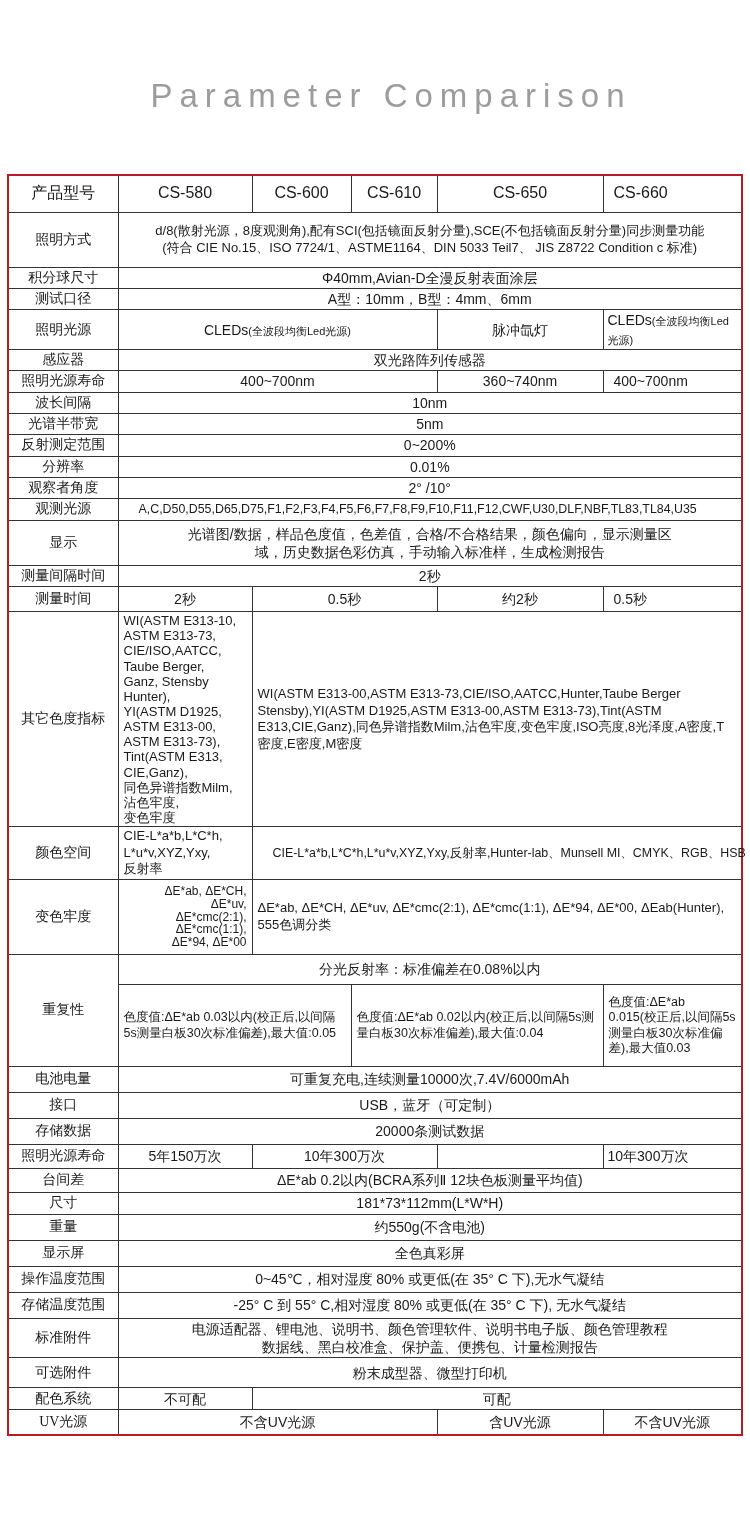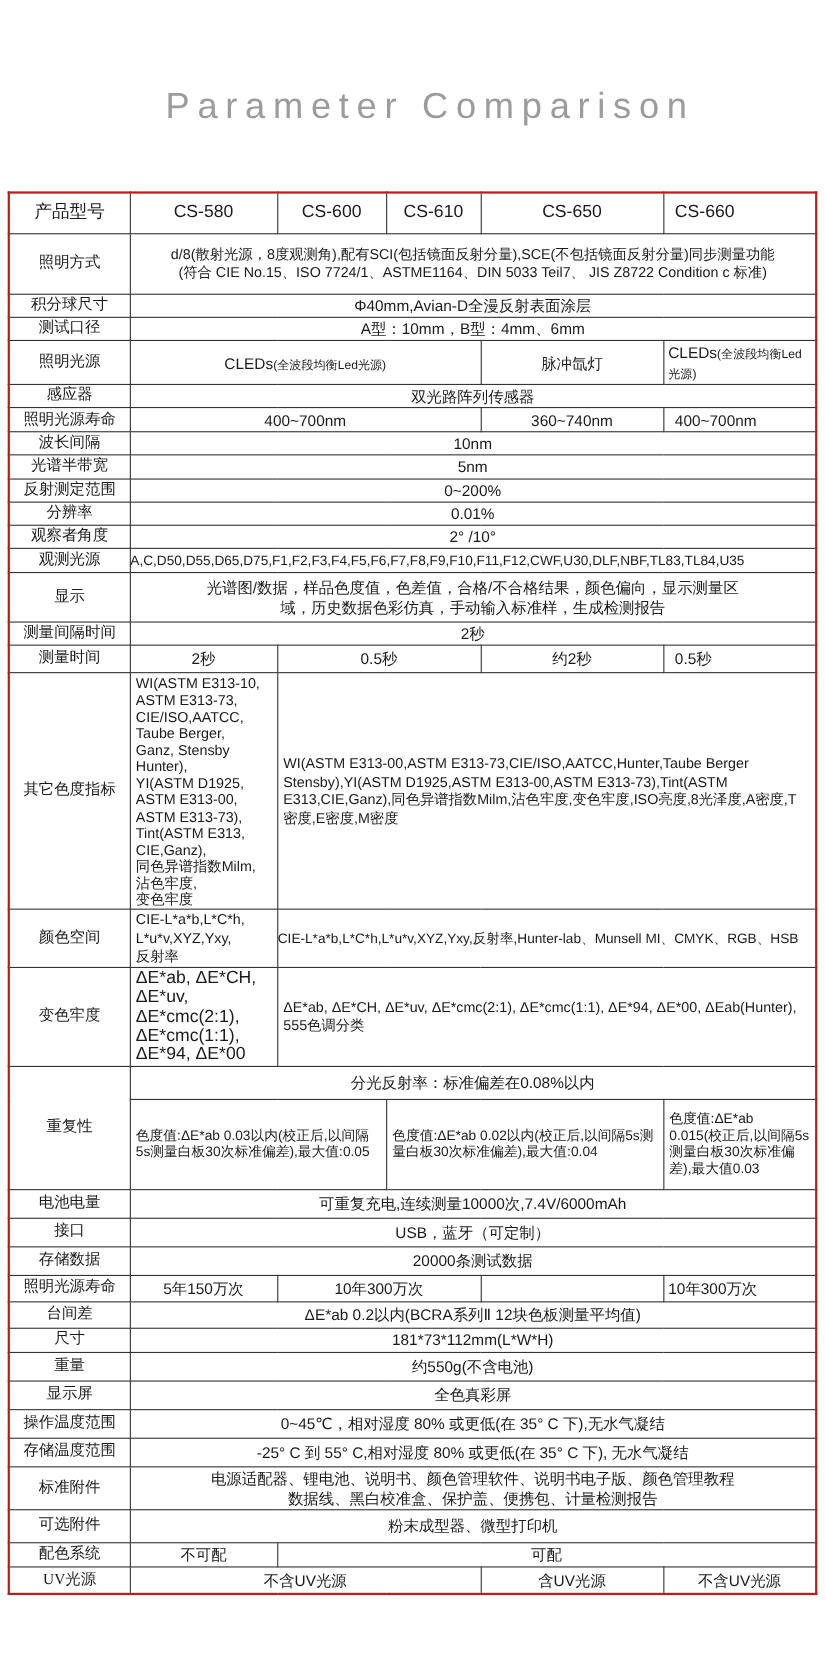--- a/index.html
+++ b/index.html
@@ -23,23 +23,23 @@
   td,th{
     border:1px solid #333;padding:1px 5px;text-align:center;vertical-align:middle;
     font-size:14px;font-weight:normal;color:#1a1a1a;line-height:1.3;
     word-wrap:break-word;
   }
   th{font-size:16px;}
   .lbl{font-size:14px;padding:1px 2px;font-family:Liberation Serif, serif;}
   .left{text-align:left;}
   .pre{white-space:pre-line;}
   .sm{font-size:12.5px;line-height:1.22;}
-  .sm2{font-size:16px;line-height:1.08;}
+  .sm2{font-size:12px;line-height:1.08;text-align:right;}
   .md{font-size:13px;line-height:1.28;}
-  .fit{font-size:12.4px;white-space:nowrap;padding-left:0;padding-right:2px;}
+  .fit{font-size:12.4px;white-space:nowrap;padding-left:20px;padding-right:2px;}
   .tl{font-size:13px;line-height:1.165;}
   .xs{font-size:11px;}
   .l{text-align:left;padding-left:10px;}
   .l4{text-align:left;padding-left:4px;}
 </style>
 </head>
 <body>
 
 <div class="title-block">
   <div class="sub-title">Parameter Comparison</div>

